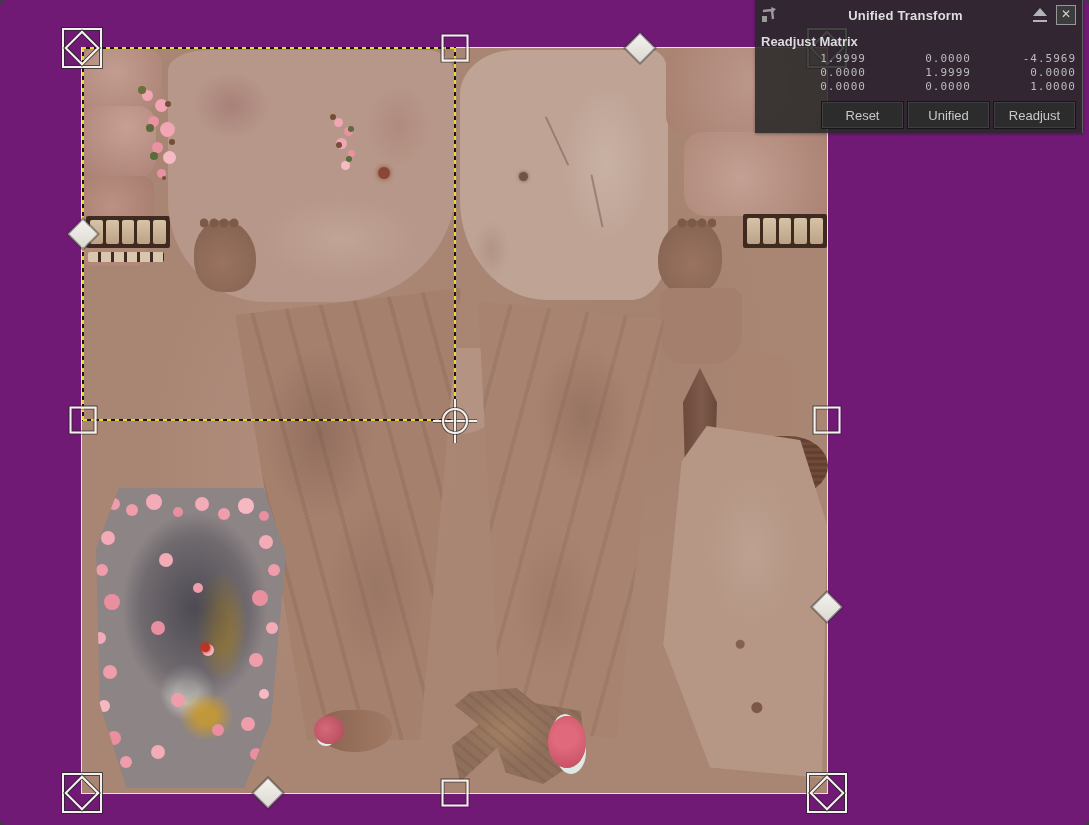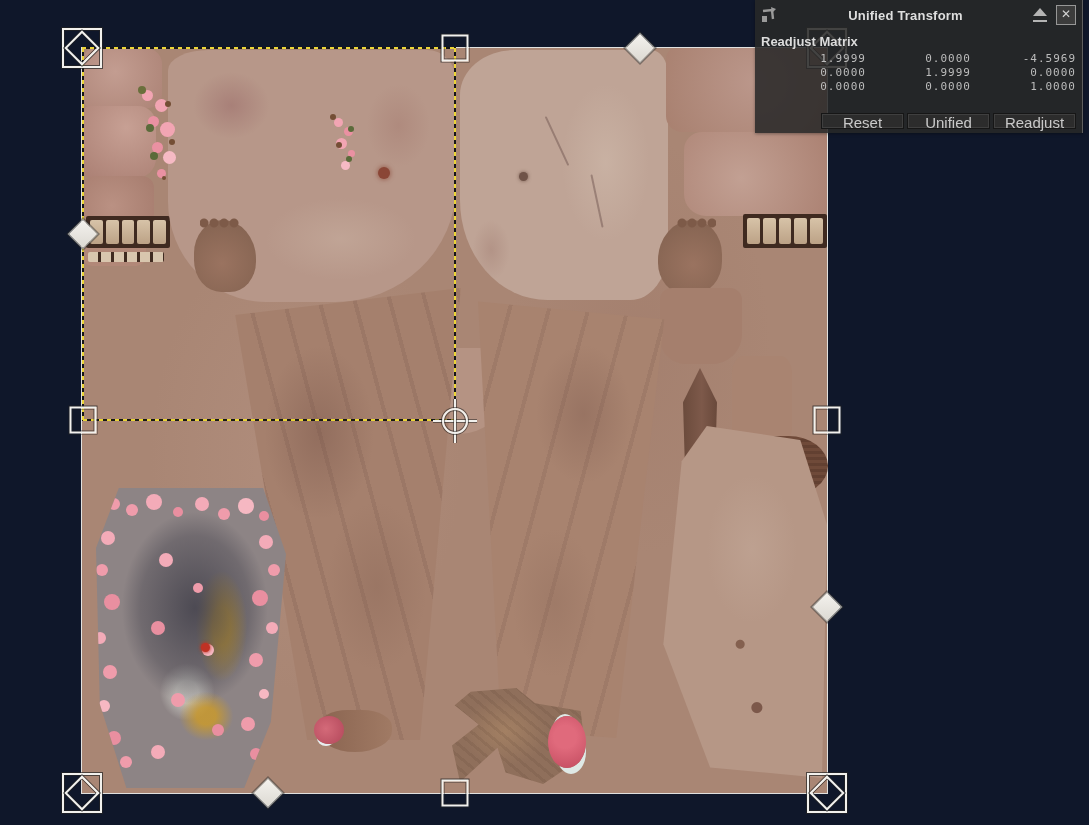--- a/index.html
+++ b/index.html
@@ -1,18 +1,18 @@
 <!DOCTYPE html>
 <html><head>
 <meta charset="utf-8">
 <style>
   * { margin:0; padding:0; box-sizing:border-box; }
   html,body { width:1089px; height:825px; }
   body { font-family:"Liberation Sans", sans-serif; background:#3d3d3d; }
-  #stage { position:relative; width:1089px; height:825px; overflow:hidden; background:#0f172a; }
+  #stage { position:relative; width:1089px; height:825px; overflow:hidden; background:#701a75;border-radius:6px; }
 
   
   #image {
     position:absolute; left:82px; top:48px; width:745px; height:745px;
     background:
       radial-gradient(closest-side at 30% 55%, rgba(190,155,140,.35), transparent 70%),
       radial-gradient(closest-side at 75% 40%, rgba(150,110,95,.25), transparent 70%),
       #a98674;
     outline:1px solid rgba(248,247,243,.9);
     z-index:1;
@@ -191,23 +191,23 @@
   .detach-icon .tri { position:absolute; left:1px; top:0; width:0; height:0;
     border-left:7px solid transparent; border-right:7px solid transparent; border-bottom:8px solid #b4b4b4; }
   .detach-icon .bar { position:absolute; left:1px; bottom:0; width:14px; height:2px; background:#b4b4b4; }
   .close-btn { width:20px; height:20px; flex:none; border:1px solid #979797; background:#3c3c3c;
     color:#d4d4d4; font-size:12px; line-height:17px; text-align:center; cursor:pointer; }
   .dlg-section { padding:4px 6px 0 6px; font-size:13px; font-weight:bold; color:#dcdcdc; }
   .matrix { padding:3px 6px 0 6px; display:grid; grid-template-columns:1fr 1fr 1fr;
     font-family:"DejaVu Sans Mono", monospace; font-size:11px; line-height:14px; color:#bcbcbc; }
   .matrix span { text-align:right; letter-spacing:1px; }
   .dlg-buttons { position:absolute; right:6px; bottom:4px; display:flex; gap:3px; }
-  .dlg-buttons button { min-width:83px; height:16px; background:#2c2c2c; border:1px solid #161616;
+  .dlg-buttons button { min-width:83px; height:28px; background:#2c2c2c; border:1px solid #161616;
     box-shadow:inset 0 0 0 1px #3f3f3f; color:#c9c9c9; font-family:"Liberation Sans",sans-serif;
-    font-size:15px; cursor:pointer; }
+    font-size:13px; cursor:pointer; }
 </style>
 </head>
 <body>
 
 <div id="stage">
 
   <div id="image">
     <div class="piece lp1"></div>
     <div class="piece lp2"></div>
     <div class="piece lp3"></div>

